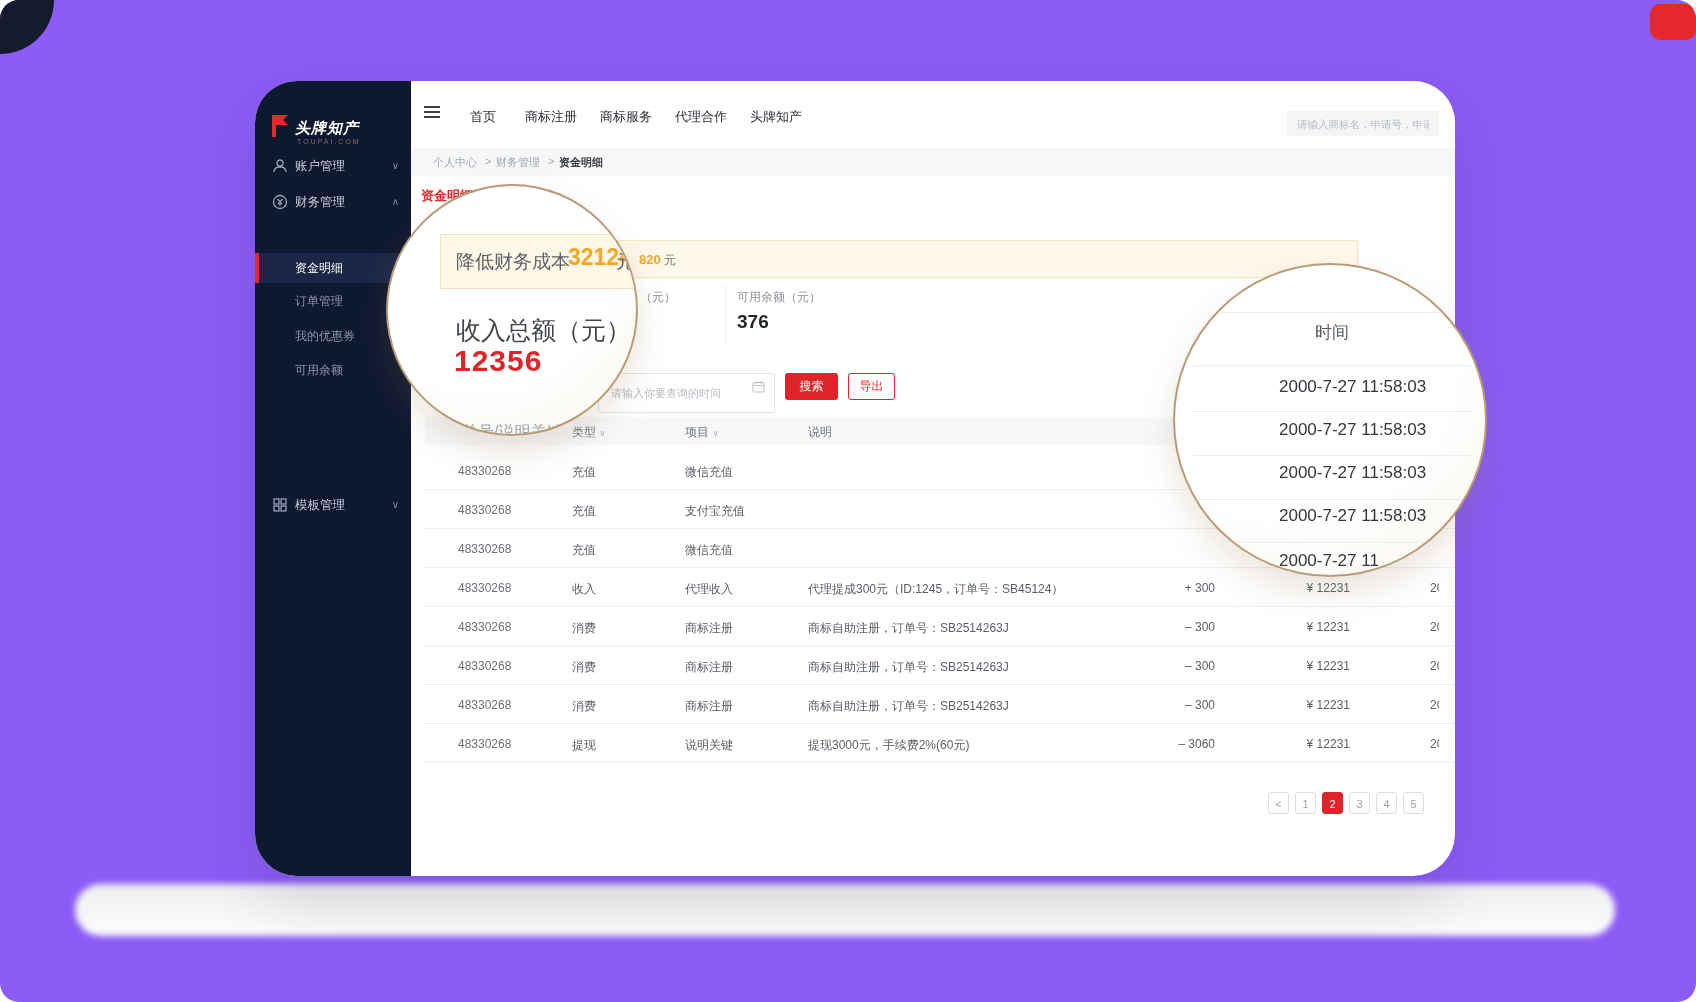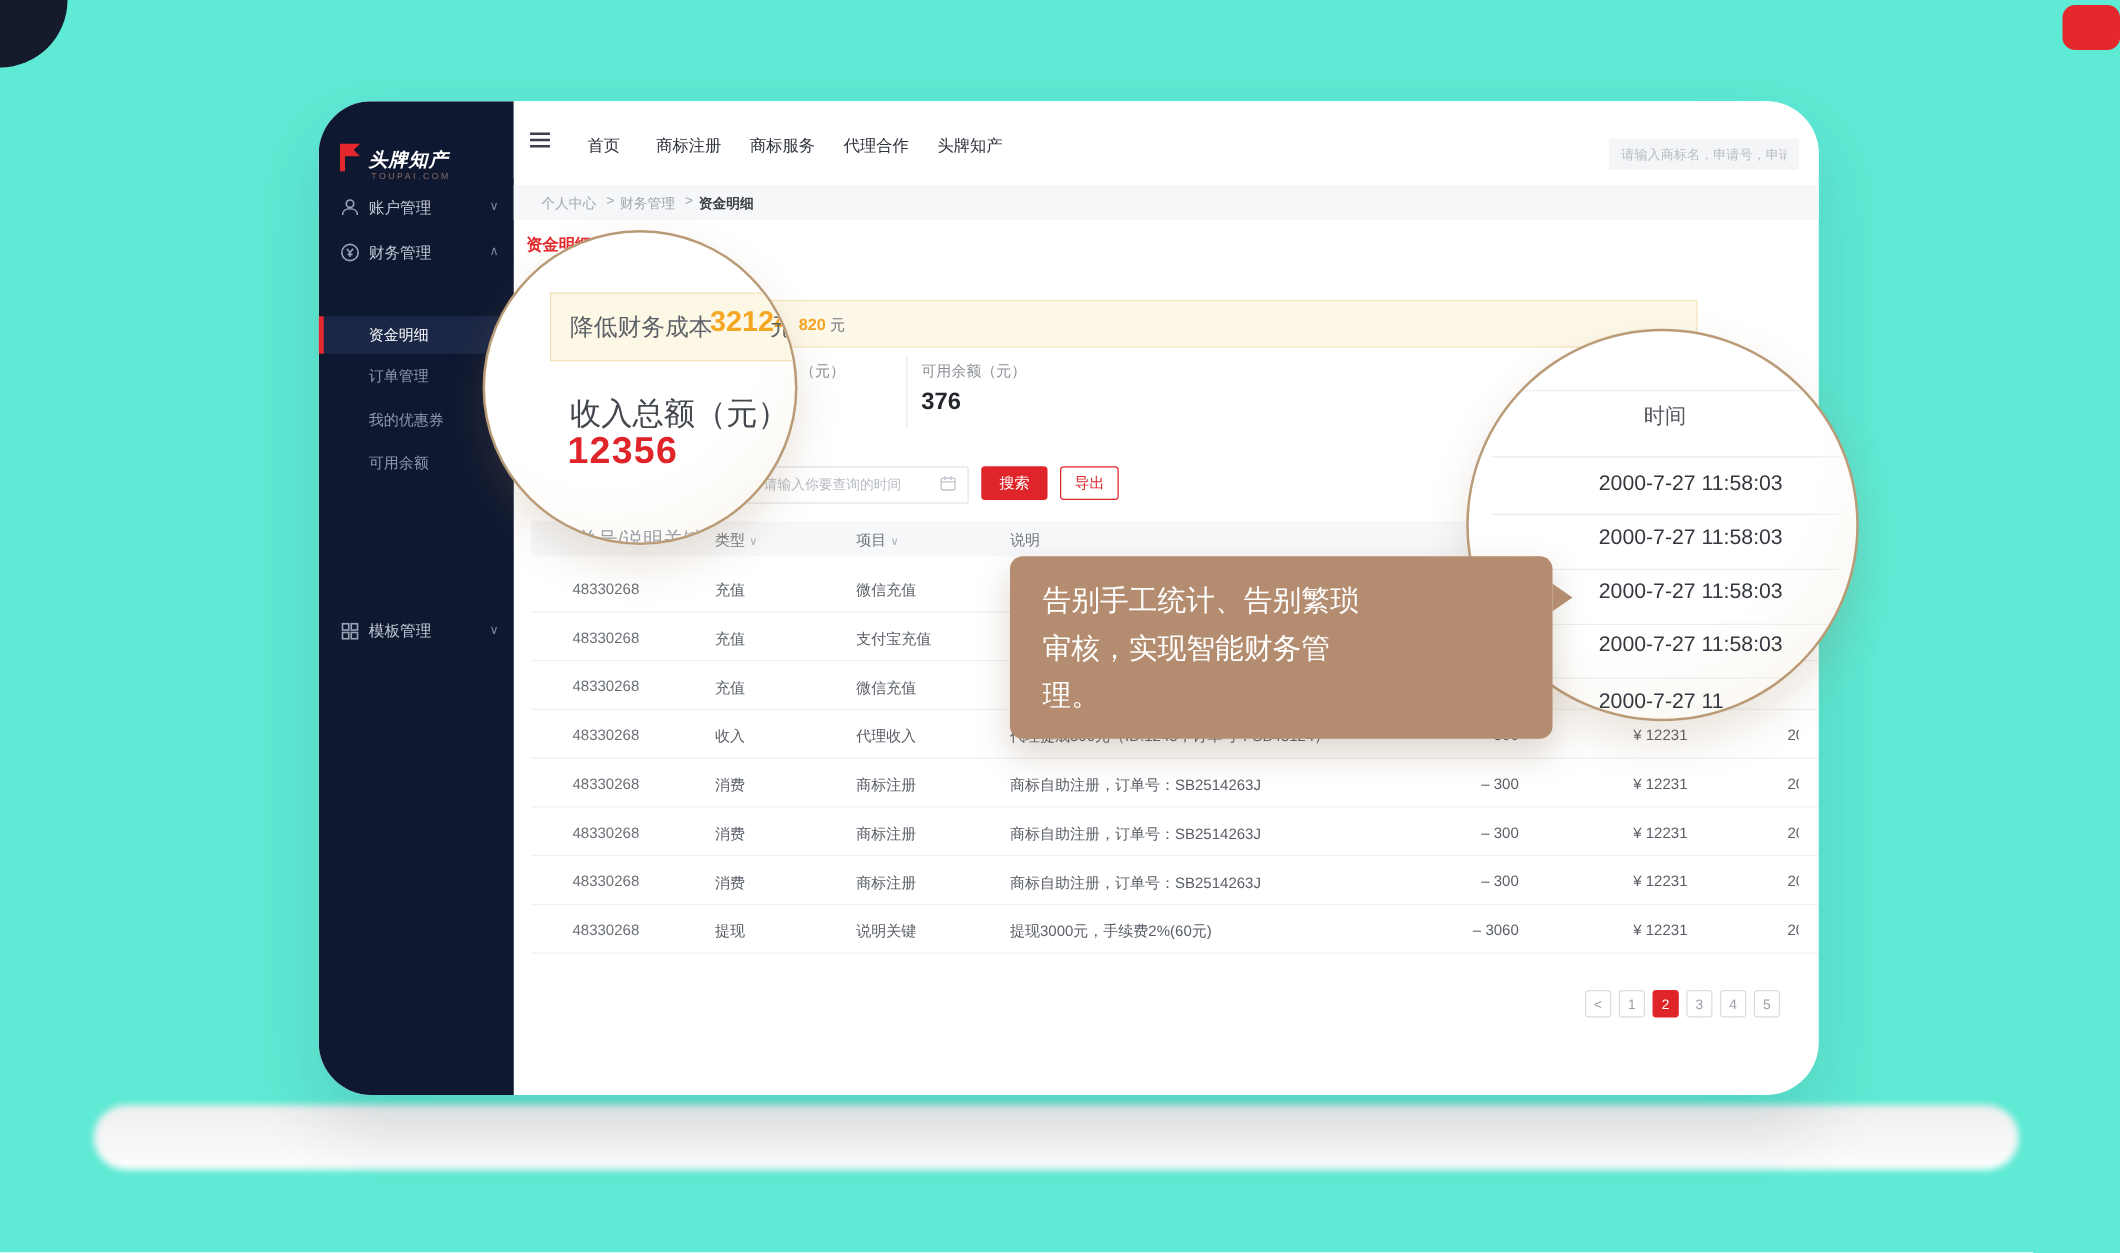--- a/index.html
+++ b/index.html
@@ -1,17 +1,17 @@
 <!DOCTYPE html>
 <html><head>
 <meta charset="utf-8">
 <style>
   html,body{margin:0;padding:0;background:#ffffff;}
   body{font-family:"Liberation Sans","DejaVu Sans",sans-serif;}
-  .stage{position:relative;width:1696px;height:1002px;overflow:hidden;background:#5eead4;}
+  .stage{position:relative;width:1696px;height:1002px;overflow:hidden;background:#8b5cf6;border-radius:19px;}
   .abs{position:absolute;}
 
   
   .corner-tl{left:0;top:0;width:54px;height:54px;background:#151a2c;border-bottom-right-radius:100%;}
   .corner-tr{left:1650px;top:4px;width:46px;height:36px;background:#e5282c;border-radius:10px;}
 
   
   .laptop-base{left:75px;top:884px;width:1540px;height:52px;border-radius:28px;
     background:linear-gradient(180deg,#efefef 0%,#f7f7f7 60%,#fdfdfd 100%);filter:blur(3px);}
 
@@ -50,21 +50,21 @@
   
   .tab-active{left:166px;top:106px;font-size:13px;color:#e5282c;font-weight:bold;}
   .banner{left:170px;top:159px;width:933px;height:38px;background:#fdf8e9;border:1px solid #f5e6c0;box-sizing:border-box;}
   .banner-frag{position:absolute;left:213px;top:11px;font-size:12px;color:#70757d;}
   .banner-frag b{color:#f5a623;font-size:13px;font-weight:bold;}
   .stat-frag{left:385px;top:208px;font-size:12px;color:#8b9097;}
   .stat-div{left:470px;top:204px;width:1px;height:58px;background:#ececee;}
   .stat-lb{left:482px;top:208px;font-size:12px;color:#8b9097;}
   .stat-val{left:482px;top:230px;font-size:19px;font-weight:bold;color:#23262b;}
 
-  .date-input{left:343px;top:292px;width:177px;height:30px;border:1px solid #e2e4e8;border-radius:2px;
+  .date-input{left:343px;top:292px;width:177px;height:40px;border:1px solid #e2e4e8;border-radius:2px;
     font-size:11px;color:#8d929b;padding:0 28px 0 12px;box-sizing:border-box;background:#fff;font-family:inherit;}
   .date-input::placeholder{color:#b7bbc3;}
   .cal-ic{left:497px;top:299px;width:13px;height:13px;}
   .btn-search{left:530px;top:292px;width:53px;height:27px;background:#e0252a;color:#fff;border:none;border-radius:3px;
     font-size:12px;font-family:inherit;}
   .btn-export{left:593px;top:292px;width:47px;height:27px;background:#fff;color:#e0252a;border:1px solid #e0252a;
     border-radius:3px;font-size:12px;box-sizing:border-box;font-family:inherit;}
 
   
   .thead{left:170px;top:336px;width:1030px;height:28px;background:#f7f8fa;}
@@ -326,19 +326,14 @@
     <div class="abs lz-line" style="top:146px;"></div>
     <span class="abs lz-time" style="top:155px;">2000-7-27  11:58:03</span>
     <div class="abs lz-line" style="top:190px;"></div>
     <span class="abs lz-time" style="top:198px;">2000-7-27  11:58:03</span>
     <div class="abs lz-line" style="top:234px;"></div>
     <span class="abs lz-time" style="top:241px;">2000-7-27  11:58:03</span>
     <div class="abs lz-line" style="top:277px;"></div>
     <span class="abs lz-time" style="top:286px;">2000-7-27  11</span>
   </div>
 
-  <div class="abs tip tip-right">
-    <div>告别手工统计、告别繁琐</div>
-    <div>审核，实现智能财务管</div>
-    <div>理。</div>
-  </div>
 
 </div>
 
 </body></html>

